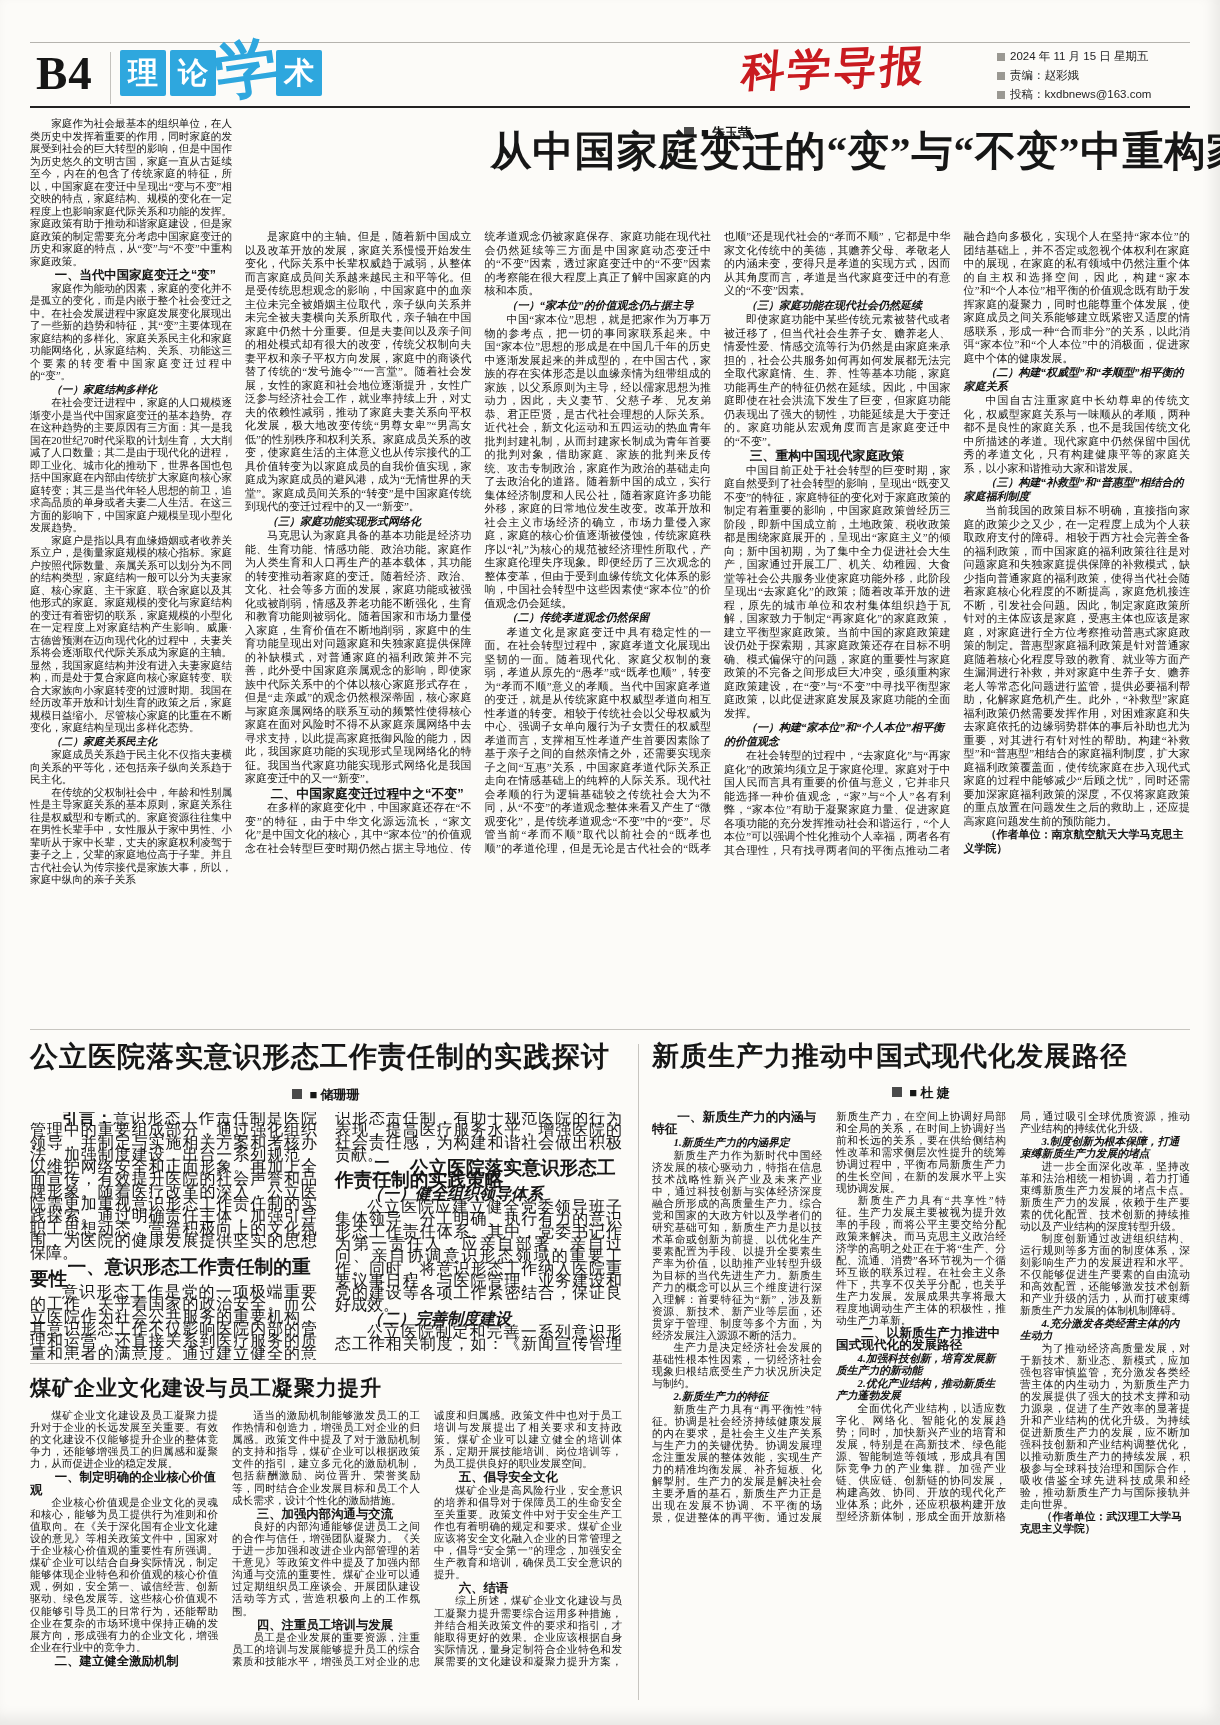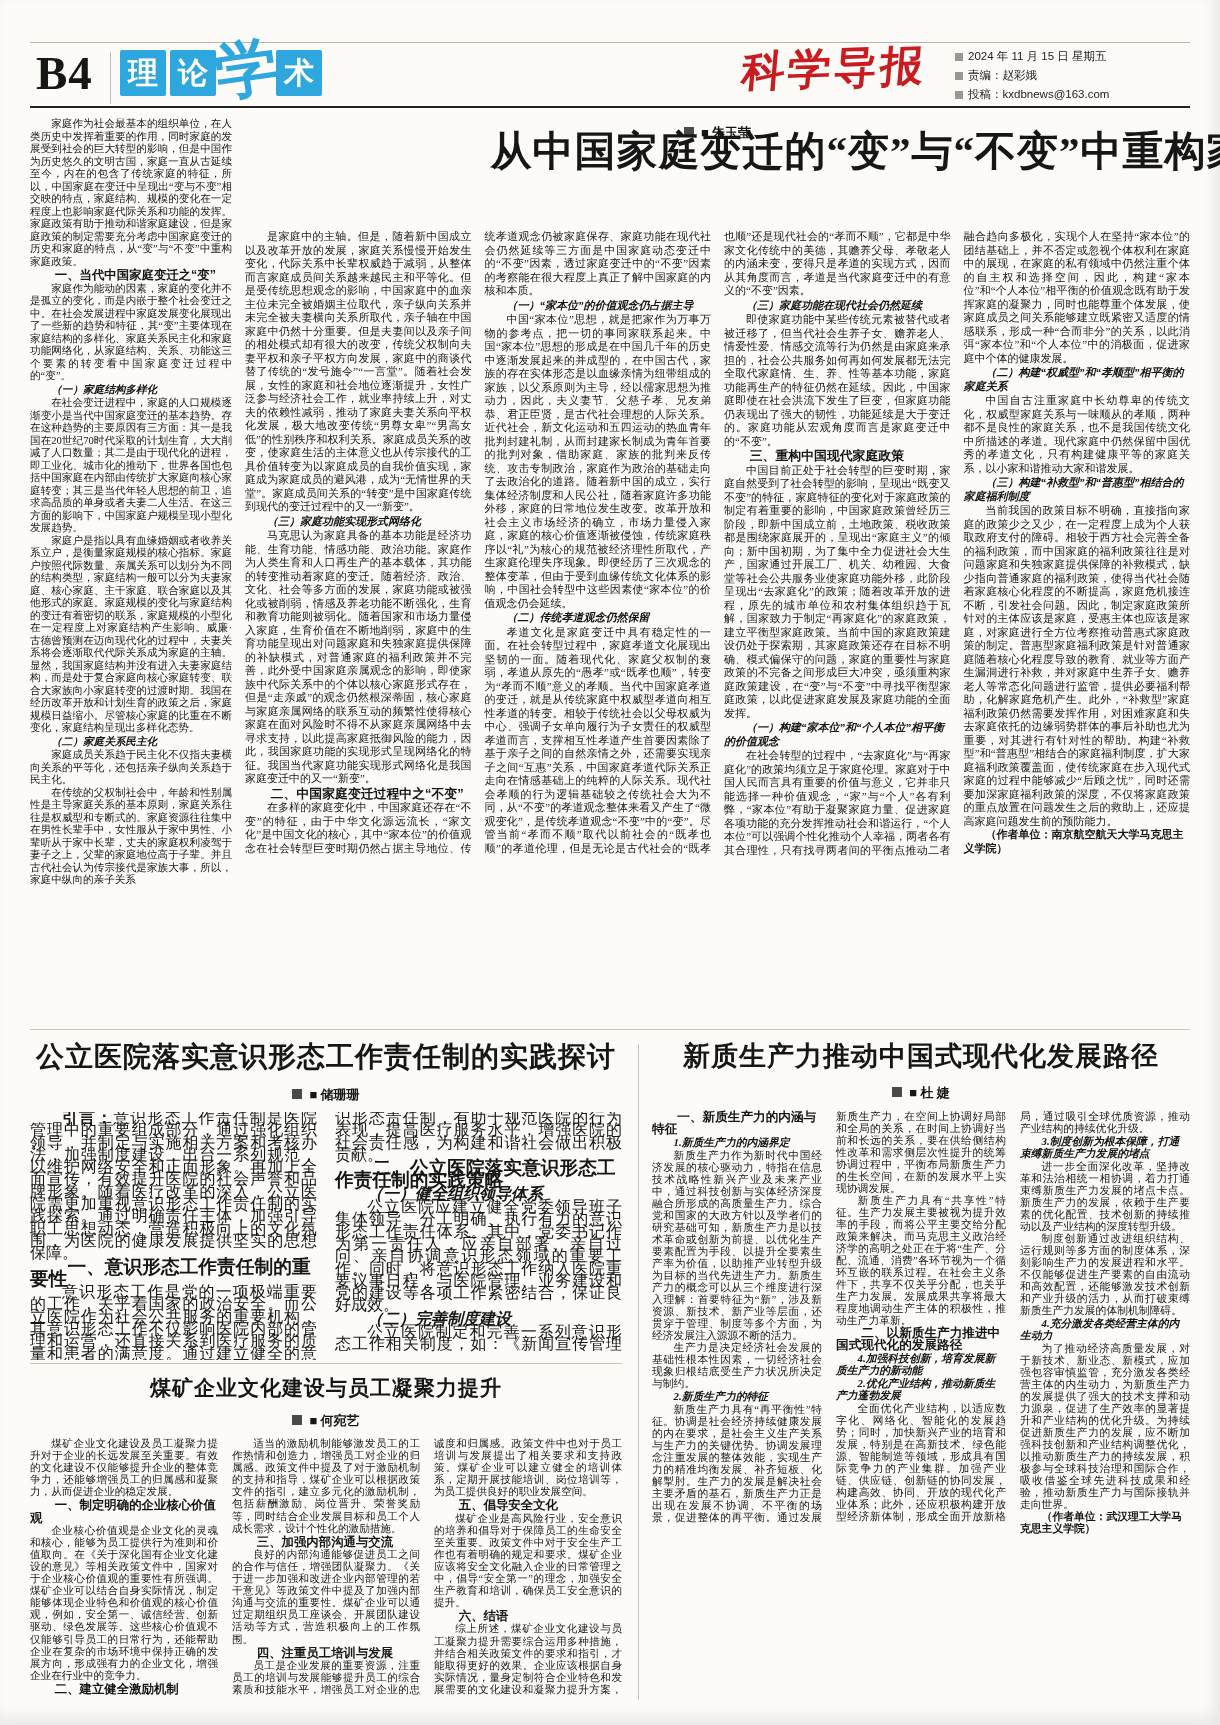--- a/index.html
+++ b/index.html
@@ -13,21 +13,21 @@
   .vline-head{position:absolute;left:110px;top:52px;width:1px;height:52px;background:#c4c2bd;}
   .tiles{position:absolute;left:120px;top:50px;display:flex;align-items:center;}
   .tile{width:46px;height:46px;background:#2ea7de;color:#fff;font-weight:bold;font-size:30px;
         display:flex;align-items:center;justify-content:center;margin-right:4px;
         font-family:"Liberation Sans","DejaVu Sans",sans-serif;border-radius:2px;}
   .tile-script{width:auto;background:none;color:#2ea7de;font-size:62px;line-height:46px;
         transform:rotate(-8deg) translateY(-4px);margin:0 -2px 0 -4px;font-weight:bold;
         font-family:"Liberation Serif",serif;}
   .masthead{position:absolute;left:742px;top:40px;color:#c91b20;font-size:43px;font-weight:bold;
         transform:skewX(-7deg) rotate(-2deg);letter-spacing:3px;font-family:"Liberation Serif",serif;}
-  .pubinfo{position:absolute;left:955px;top:47px;font-size:11.5px;line-height:19px;
+  .pubinfo{position:absolute;left:997px;top:47px;font-size:11.5px;line-height:19px;
         font-family:"Liberation Sans","DejaVu Sans",sans-serif;color:#222;}
   .pubinfo .row{display:flex;align-items:center;}
   .sq{display:inline-block;width:8px;height:8px;background:#9a9892;margin-right:5px;flex:0 0 auto;}
   
   .title-main{position:absolute;left:215px;top:10px;width:945px;text-align:center;
         font-size:41px;font-weight:bold;letter-spacing:1px;white-space:nowrap;}
   .byline{text-align:center;font-size:13px;margin-top:10px;font-weight:bold;}
   .byline .sq{width:10px;height:10px;background:#4a4a4a;margin-right:7px;}
   .bp{margin:0;text-indent:2em;text-align:justify;}
   .bh1{margin:1px 0;text-indent:2em;font-weight:bold;text-align:left;
@@ -40,21 +40,21 @@
         font-size:10.6px;line-height:12.5px;}
   .mhead{position:absolute;left:215px;top:0;width:945px;}
   .mbody{position:absolute;left:215px;top:116px;width:945px;height:788px;overflow:hidden;
         column-count:4;column-gap:13px;font-size:11px;line-height:13.5px;}
   
   .hdiv1{position:absolute;left:30px;width:1160px;top:1029px;height:1px;background:#c7c5c0;}
   .vdiv{position:absolute;left:638px;top:1044px;width:1px;height:656px;background:#c7c5c0;}
   .hdiv2{position:absolute;left:30px;width:592px;top:1363px;height:1px;background:#c7c5c0;}
   
   .art2{position:absolute;left:30px;top:1038px;width:592px;height:320px;}
-  .a-title{ text-align:center;font-weight:bold;letter-spacing:1px;white-space:nowrap;}
+  .a-title{ text-align:left;font-weight:bold;letter-spacing:1px;white-space:nowrap;}
   .art2 .a-title{font-size:28px;}
   .a2body{margin-top:8px;height:248px;overflow:hidden;column-count:2;column-gap:18px;
         font-size:16px;line-height:12.3px;}
   
   .art3{position:absolute;left:652px;top:1038px;width:538px;height:666px;}
   .art3 .a-title{font-size:27px;}
   .a3body{margin-top:8px;height:584px;overflow:hidden;column-count:3;column-gap:14px;
         font-size:10.8px;line-height:12px;}
   
   .art4{position:absolute;left:30px;top:1374px;width:592px;height:336px;}
@@ -175,21 +175,20 @@
         <p class="bp">进一步全面深化改革，坚持改革和法治相统一相协调，着力打通束缚新质生产力发展的堵点卡点。新质生产力的发展，依赖于生产要素的优化配置、技术创新的持续推动以及产业结构的深度转型升级。</p>
         <p class="bp">制度创新通过改进组织结构、运行规则等多方面的制度体系，深刻影响生产力的发展进程和水平。不仅能够促进生产要素的自由流动和高效配置，还能够激发技术创新和产业升级的活力，从而打破束缚新质生产力发展的体制机制障碍。</p>
         <h4 class="bh2">4.充分激发各类经营主体的内生动力</h4>
         <p class="bp">为了推动经济高质量发展，对于新技术、新业态、新模式，应加强包容审慎监管，充分激发各类经营主体的内生动力，为新质生产力的发展提供了强大的技术支撑和动力源泉，促进了生产效率的显著提升和产业结构的优化升级。为持续促进新质生产力的发展，应不断加强科技创新和产业结构调整优化，以推动新质生产力的持续发展，积极参与全球科技治理和国际合作，吸收借鉴全球先进科技成果和经验，推动新质生产力与国际接轨并走向世界。</p>
         <p class="bend">（作者单位：武汉理工大学马克思主义学院）</p>
       </div>
   </div>
 
   <div class="art4">
     <div class="a-title">煤矿企业文化建设与员工凝聚力提升</div>
-    <div class="byline"><span class="sq"></span><span>■ 何宛艺</span></div>
     <div class="a4body">
         <p class="bp">煤矿企业文化建设及员工凝聚力提升对于企业的长远发展至关重要。有效的文化建设不仅能够提升企业的整体竞争力，还能够增强员工的归属感和凝聚力，从而促进企业的稳定发展。</p>
         <h3 class="bh1">一、制定明确的企业核心价值观</h3>
         <p class="bp">企业核心价值观是企业文化的灵魂和核心，能够为员工提供行为准则和价值取向。在《关于深化国有企业文化建设的意见》等相关政策文件中，国家对于企业核心价值观的重要性有所强调。煤矿企业可以结合自身实际情况，制定能够体现企业特色和价值观的核心价值观，例如，安全第一、诚信经营、创新驱动、绿色发展等。这些核心价值观不仅能够引导员工的日常行为，还能帮助企业在复杂的市场环境中保持正确的发展方向，形成强有力的企业文化，增强企业在行业中的竞争力。</p>
         <h3 class="bh1">二、建立健全激励机制</h3>
         <p class="bp">适当的激励机制能够激发员工的工作热情和创造力，增强员工对企业的归属感。政策文件中提及了对于激励机制的支持和指导，煤矿企业可以根据政策文件的指引，建立多元化的激励机制，包括薪酬激励、岗位晋升、荣誉奖励等，同时结合企业发展目标和员工个人成长需求，设计个性化的激励措施。</p>
         <h3 class="bh1">三、加强内部沟通与交流</h3>
         <p class="bp">良好的内部沟通能够促进员工之间的合作与信任，增强团队凝聚力。《关于进一步加强和改进企业内部管理的若干意见》等政策文件中提及了加强内部沟通与交流的重要性。煤矿企业可以通过定期组织员工座谈会、开展团队建设活动等方式，营造积极向上的工作氛围。</p>
         <h3 class="bh1">四、注重员工培训与发展</h3>
         <p class="bp">员工是企业发展的重要资源，注重员工的培训与发展能够提升员工的综合素质和技能水平，增强员工对企业的忠诚度和归属感。政策文件中也对于员工培训与发展提出了相关要求和支持政策。煤矿企业可以建立健全的培训体系，定期开展技能培训、岗位培训等，为员工提供良好的职业发展空间。</p>

